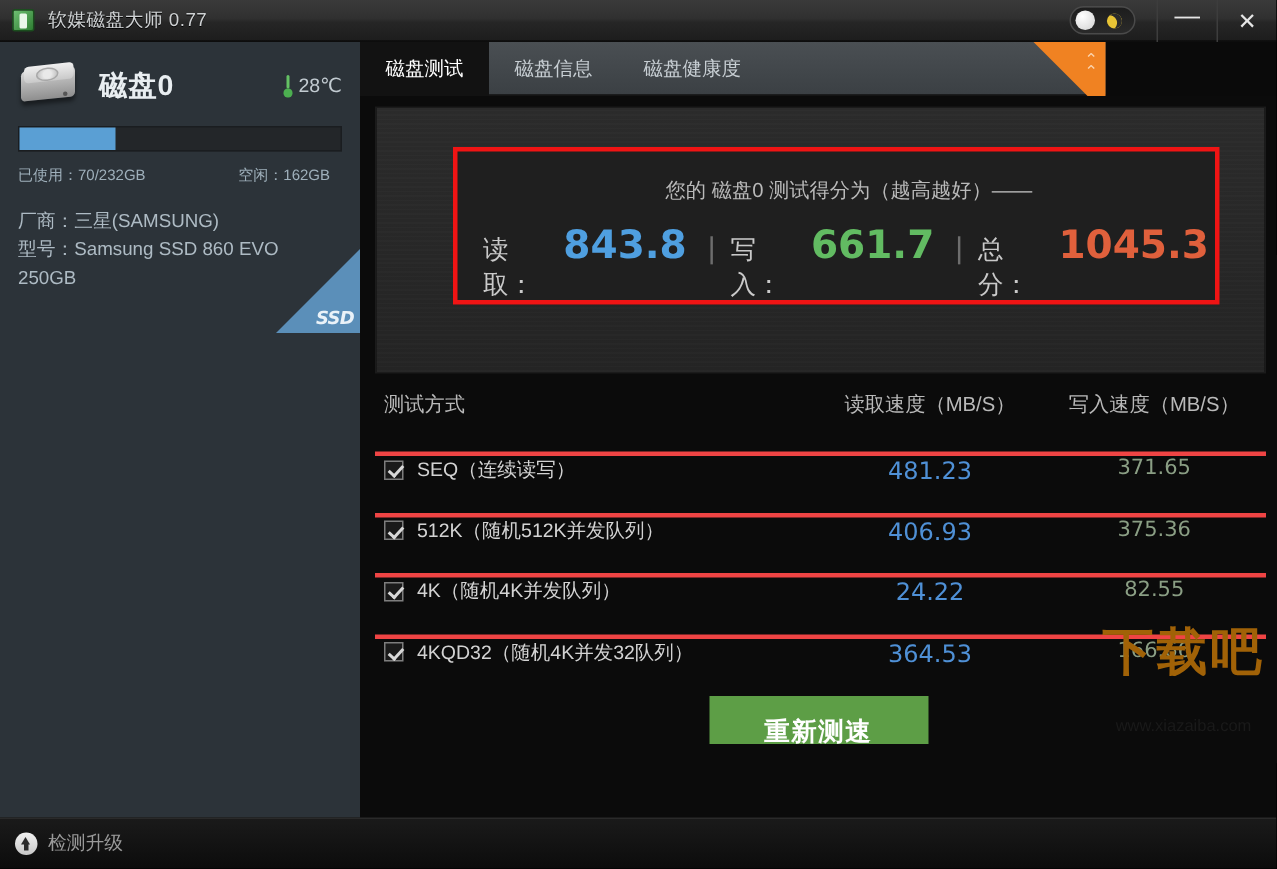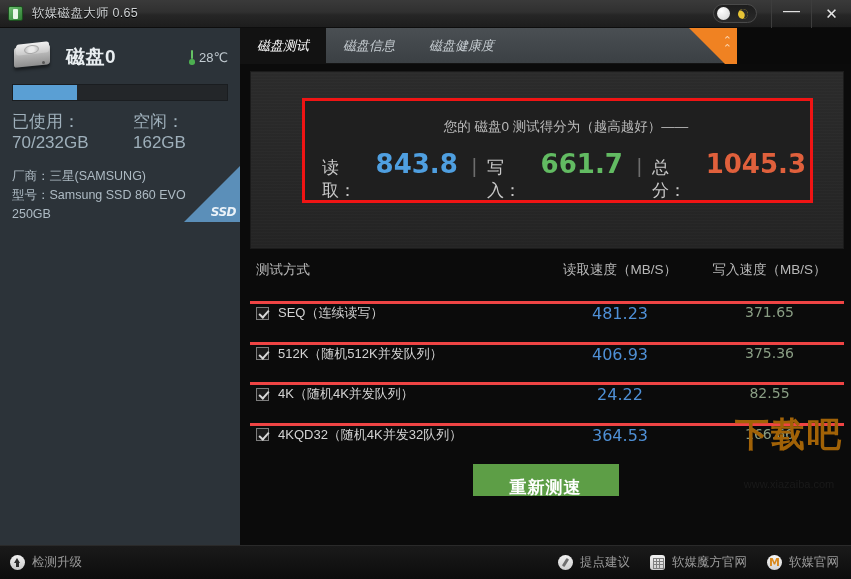--- a/index.html
+++ b/index.html
@@ -89,40 +89,39 @@
   }
   .thermo .bulb{
     position:absolute; left:1.5px; bottom:0; width:5.5px; height:5.5px; border-radius:50%; background:#4caf50;
   }
   .usebar{
     margin:12px 12px 0 12px; height:17px; background:#232629;
     border:1px solid #1a1d20;
   }
   .usebar .fill{ height:100%; background:#5a9fd4; }
   .use-row{
-    display:flex; margin:9px 12px 0 12px; color:#9fb0bb; font-size:17px;justify-content:center;
+    display:flex; margin:9px 12px 0 12px; color:#9fb0bb; font-size:10px;justify-content:center;
   }
   .use-row .free{ margin-left:auto; margin-right:8px; }
   .meta{ margin:14px 12px 0 12px; color:#aebbc4; font-size:12.5px; line-height:19px; }
   .ssd-ribbon{
     position:absolute; right:0; bottom:323px; width:0; height:0;
     border-left:56px solid transparent; border-bottom:56px solid #5b8fb9;
   }
   .ssd-text{
     position:absolute; right:4px; bottom:326px; color:#eaf2f8; font-size:12px;
     font-weight:bold; font-style:italic; letter-spacing:-.5px;
     font-family:"DejaVu Sans",sans-serif;
   }
 
   
   .tabstrip{
     position:absolute; left:240px; top:28px; width:497px; height:36px;
     background:linear-gradient(to bottom,#4a4f53,#3b4044);
     border-bottom:1px solid #141414;
-    font-style:italic;
   }
   .tab{
     float:left; height:36px; padding:0 17px; display:flex; align-items:center;
     color:#c7ced3; font-size:13px; cursor:pointer;
   }
   .tab.active{
     background:#121212; color:#ffffff;
   }
   .corner{
     position:absolute; right:0; top:0; width:0; height:0;
@@ -248,21 +247,21 @@
     font-family:"DejaVu Sans",sans-serif;
   }
 </style>
 </head>
 <body>
 
 <div id="app">
 
   <div class="titlebar">
     <div class="app-icon"></div>
-    <div class="app-title">软媒磁盘大师 0.65</div>
+    <div class="app-title">软媒磁盘大师 0.77</div>
     <div class="tb-right">
       <div class="daynight">
         <div class="knob"></div>
         <div class="moon"></div>
       </div>
       <div class="tb-btn min">—</div>
       <div class="tb-btn">✕</div>
     </div>
   </div>
 
@@ -377,28 +376,14 @@
   </div>
 
   <div class="statusbar">
     <div class="sb-left">
       <div class="circ-icon">
         <div class="arrow"></div>
           <div class="stem"></div>
       </div>
       <div class="sb-text">检测升级</div>
     </div>
-    <div class="sb-right">
-      <div class="sb-link">
-        <div class="pen-icon"></div>
-        <div class="sb-text">提点建议</div>
-      </div>
-      <div class="sb-link">
-        <div class="grid-icon"></div>
-        <div class="sb-text">软媒魔方官网</div>
-      </div>
-      <div class="sb-link">
-        <div class="m-icon">M</div>
-        <div class="sb-text">软媒官网</div>
-      </div>
-    </div>
   </div>
 </div>
 
 </body></html>

